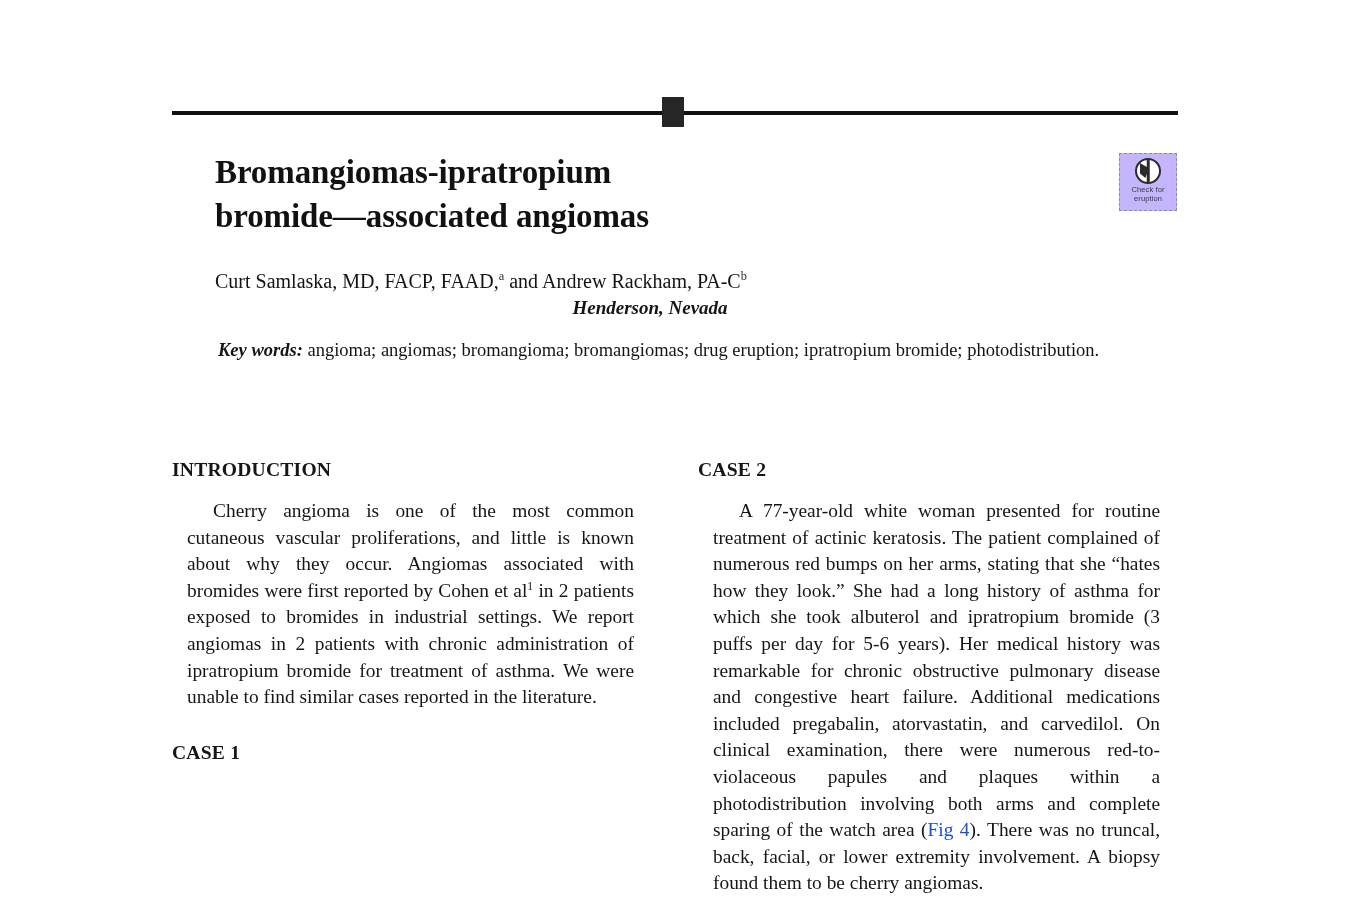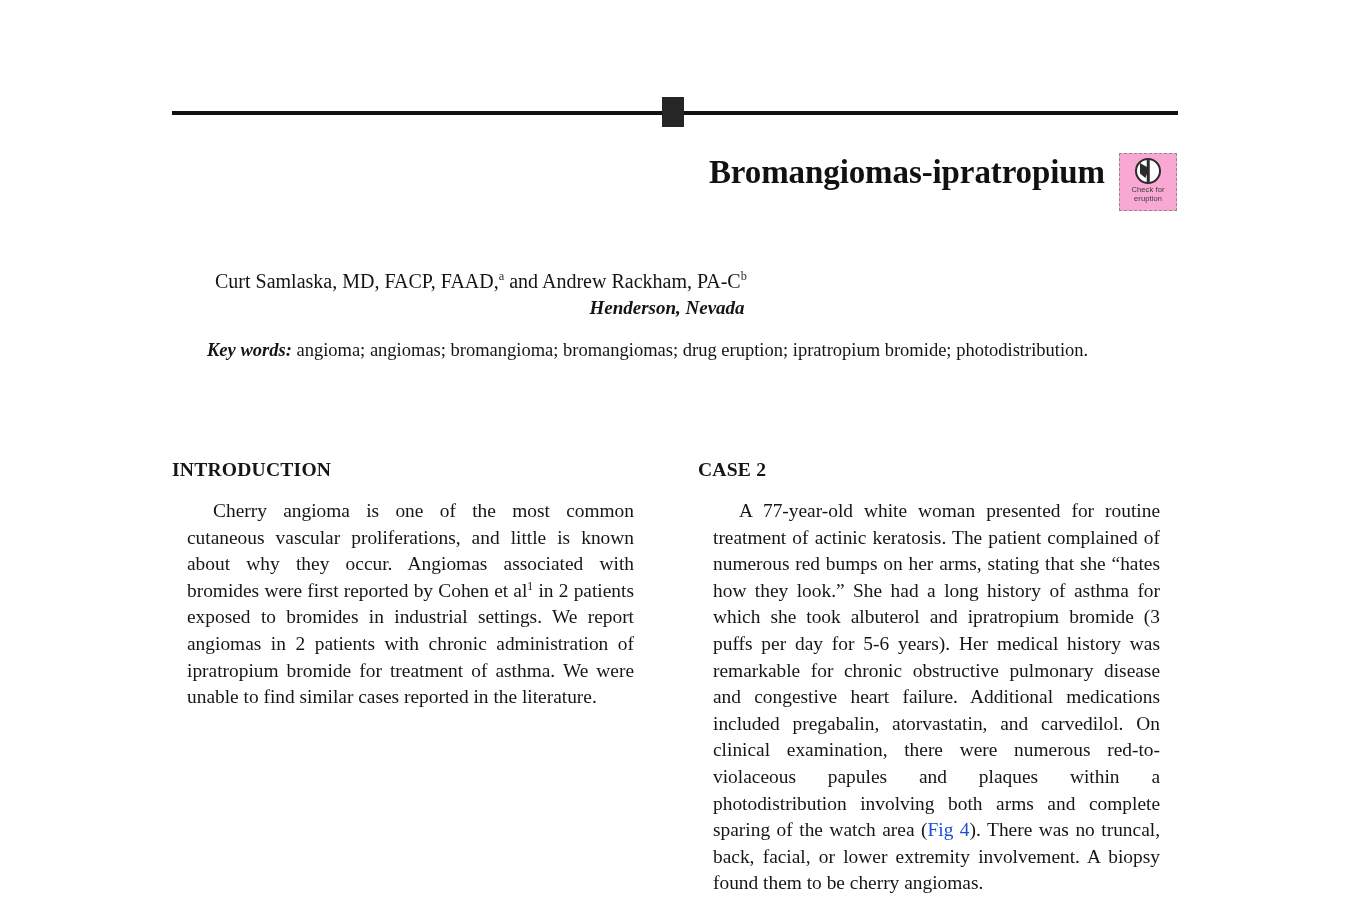--- a/index.html
+++ b/index.html
@@ -64,21 +64,21 @@
   }
 
   
   .crossmark {
     position: absolute;
     top: 153px;
     left: 1119px;
     width: 58px;
     height: 58px;
     border: 1px dashed #8d8d8d;
-    background: #f9a8d4;
+    background: #c4b5fd;
     box-sizing: border-box;
     display: flex;
     flex-direction: column;
     align-items: center;
     justify-content: flex-start;
     padding-top: 4px;
   }
   .crossmark-mark {
     width: 26px;
     height: 26px;
@@ -118,21 +118,21 @@
     text-align: center;
     letter-spacing: 0.1px;
   }
 
   
   .title {
     position: absolute;
     top: 150px;
     left: 215px;
     width: 890px;
-    text-align: right;
+    text-align: left;
     font-size: 33px;
     line-height: 44px;
     font-weight: bold;
     color: #111111;
     letter-spacing: -0.1px;
   }
 
   
   .authors {
     position: absolute;
@@ -146,35 +146,35 @@
   }
   .authors sup {
     font-size: 0.62em;
     vertical-align: super;
     line-height: 0;
     color: #2e2e2e;
   }
   .affiliation {
     position: absolute;
     top: 295px;
-    left: 222px;
+    left: 205px;
     width: 890px;
     text-align: center;
     font-size: 19px;
     line-height: 25px;
     font-style: italic;
     font-weight: bold;
     color: #141414;
   }
 
   
   .keywords {
     position: absolute;
     top: 337px;
-    left: 207px;
+    left: 218px;
     width: 940px;
     font-size: 18.5px;
     line-height: 27px;
     text-align: left;
     color: #141414;
   }
   .keywords .kw-label {
     font-weight: bold;
     font-style: italic;
   }
@@ -230,36 +230,38 @@
   <div class="crossmark">
     <div class="crossmark-mark"></div>
     <div class="crossmark-text">
       <span>Check for</span><br>
       <span>eruption</span>
     </div>
   </div>
 
   <div class="title">
     <span>Bromangiomas-ipratropium</span><br>
+    <span>bromide—associated angiomas</span>
   </div>
 
   <div class="authors">
     <span>Curt Samlaska, MD, FACP, FAAD,</span><sup>a</sup><span> and </span><span>Andrew Rackham, PA-C</span><sup>b</sup>
   </div>
 
   <div class="affiliation">Henderson, Nevada</div>
 
   <div class="keywords">
     <span class="kw-label">Key words:</span><span> angioma; angiomas; bromangioma; bromangiomas; drug eruption; ipratropium bromide; photodistribution.</span>
   </div>
 
   <div class="col col-left">
     <div class="sec-head">INTRODUCTION</div>
     <p class="para"><span>Cherry angioma is one of the most common cutaneous vascular proliferations, and little is known about why they occur. Angiomas associated with bromides were first reported by Cohen et al</span><sup>1</sup><span> in 2 patients exposed to bromides in industrial settings. We report angiomas in 2 patients with chronic administration of ipratropium bromide for treatment of asthma. We were unable to find similar cases reported in the literature.</span></p>
 
+    <div class="sec-head spaced">CASE 1</div>
   </div>
 
   <div class="col col-right">
     <div class="sec-head">CASE 2</div>
     <p class="para"><span>A 77-year-old white woman presented for routine treatment of actinic keratosis. The patient complained of numerous red bumps on her arms, stating that she “hates how they look.” She had a long history of asthma for which she took albuterol and ipratropium bromide (3 puffs per day for 5-6 years). Her medical history was remarkable for chronic obstructive pulmonary disease and congestive heart failure. Additional medications included pregabalin, atorvastatin, and carvedilol. On clinical examination, there were numerous red-to-violaceous papules and plaques within a photodistribution involving both arms and complete sparing of the watch area (</span><span class="figref">Fig 4</span><span>). There was no truncal, back, facial, or lower extremity involvement. A biopsy found them to be cherry angiomas.</span></p>
   </div>
 
 </div>
 
 </body></html>

